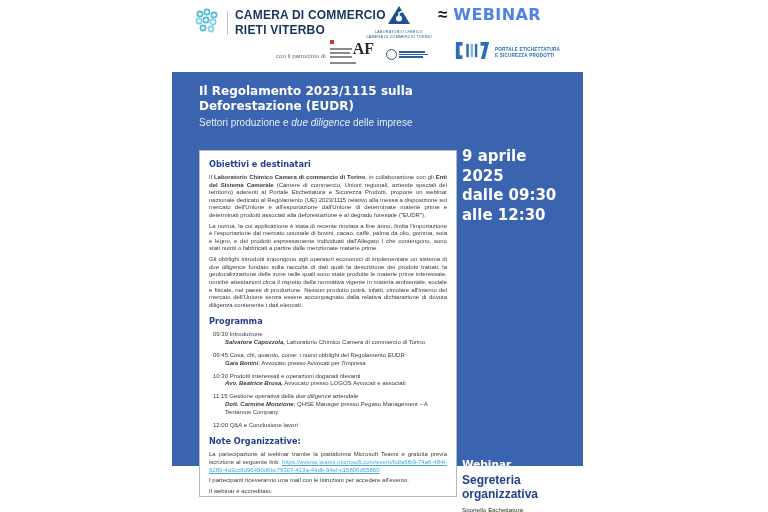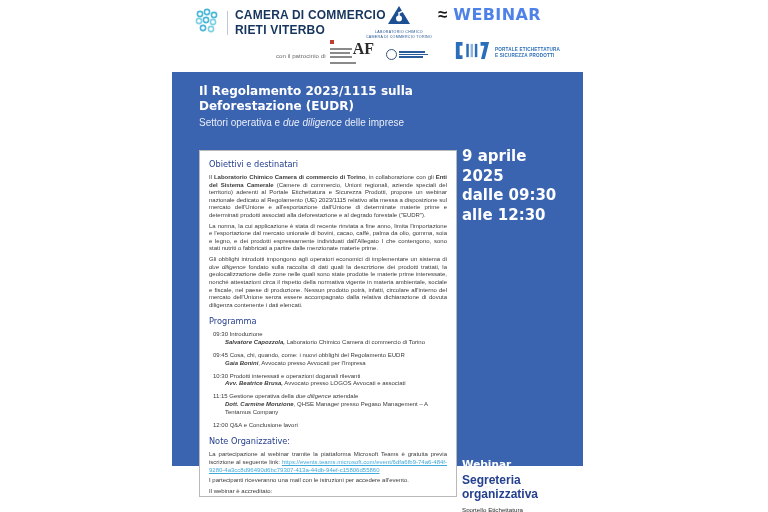--- a/index.html
+++ b/index.html
@@ -30,21 +30,21 @@
 
   
   .blue { position:absolute; left:0; top:72px; width:411px; height:394px; background:#3a63b0; }
   .hero { position:absolute; left:27px; top:12px; width:300px; }
   .title { color:#fff; font-family:"DejaVu Sans", sans-serif; font-weight:bold; font-size:12px; line-height:1.22; }
   .subtitle { color:#e8edf8; font-size:10px; margin-top:4px; }
   .sched { position:absolute; left:290px; top:75px; width:104px; color:#fff; font-family:"DejaVu Sans", sans-serif; font-weight:bold; font-size:15px; line-height:1.3; }
 
   
   .card { position:absolute; left:27px; top:150px; width:258px; height:347px; background:#fff; border:1px solid #b9b9b9; padding:8px 9px; overflow:hidden; }
-  .h-navy { color:#25408f; font-family:"DejaVu Sans", sans-serif; font-weight:normal; font-size:8.2px; margin-bottom:5px; }
+  .h-navy { color:#25408f; font-family:"DejaVu Sans", sans-serif; font-weight:bold; font-size:8.2px; margin-bottom:5px; }
   .card p { font-size:6px; line-height:1.27; color:#3a3a3a; text-align:justify; margin-bottom:3px; }
   .prog { margin-top:7px; }
   .prog-item { font-size:6px; line-height:1.3; color:#3a3a3a; margin-bottom:5px; padding-left:4px; }
   .prog-line { padding-left:20px; text-indent:-20px; }
   .prog-speaker { padding-left:12px; }
   b.sp { font-style:italic; }
   .notes { margin-top:7px; }
   .link { color:#3fa9dc; text-decoration:underline; word-break:break-all; }
   .bul { padding-left:4px; }
   .bul .dot { display:inline-block; width:13px; }
@@ -143,21 +143,21 @@
         </span>
       </div>
     </div>
 
     <div class="blue">
       <div class="hero">
         <div class="title">
           <div>Il Regolamento 2023/1115 sulla</div>
           <div>Deforestazione (EUDR)</div>
         </div>
-        <div class="subtitle"><span>Settori operativa e </span><i>due diligence</i><span> delle imprese</span></div>
+        <div class="subtitle"><span>Settori produzione e </span><i>due diligence</i><span> delle imprese</span></div>
       </div>
 
       <div class="sched">
         <div>9 aprile 2025</div>
         <div>dalle 09:30 alle 12:30</div>
       </div>
 
       <div class="teams">
         <div class="teams-title">
           <div>Webinar</div>

